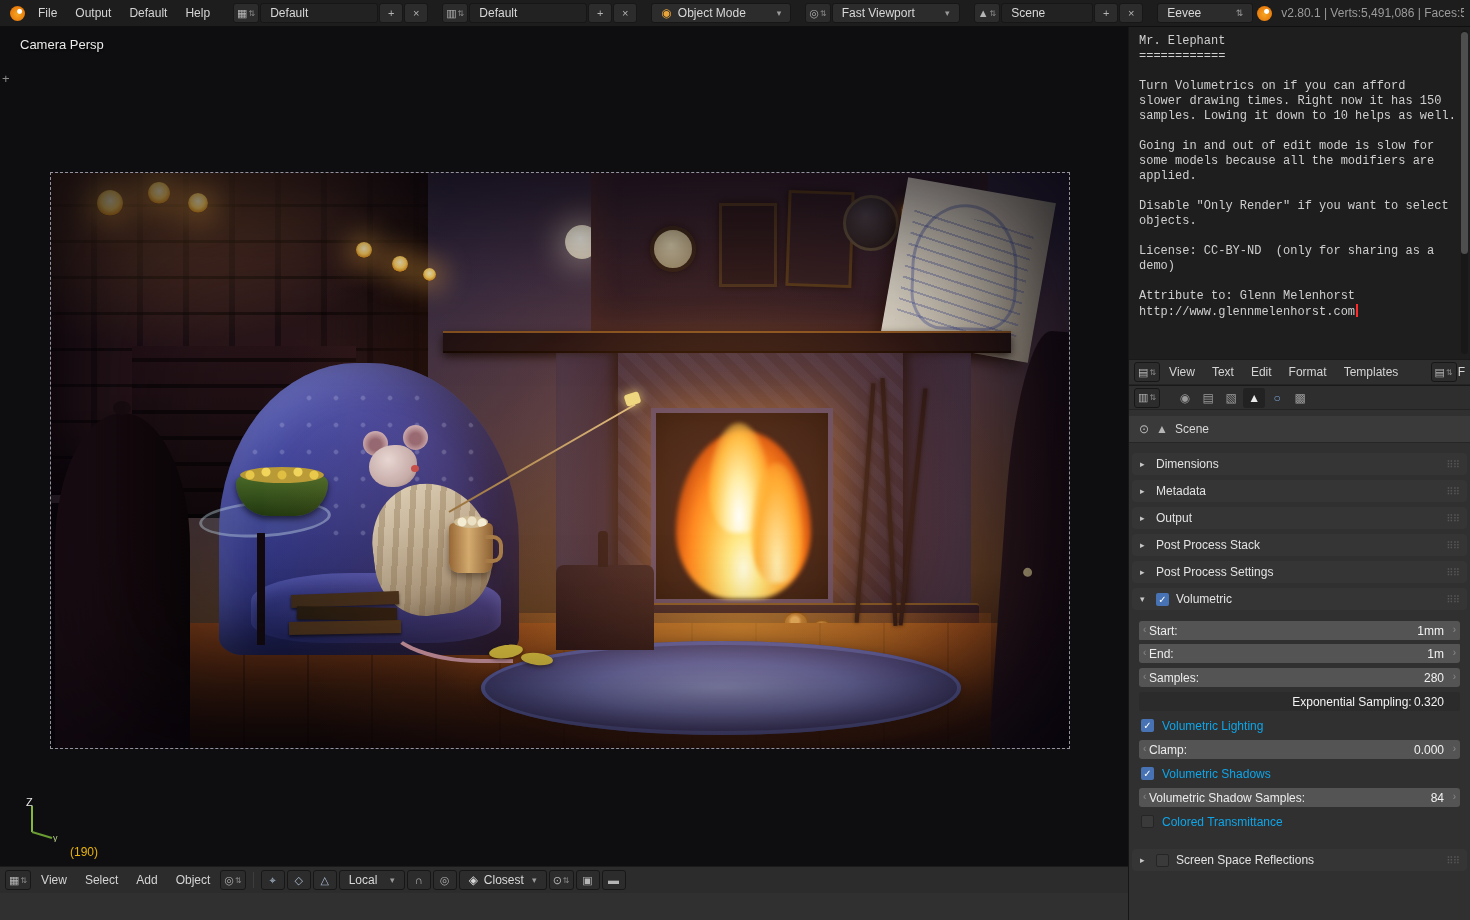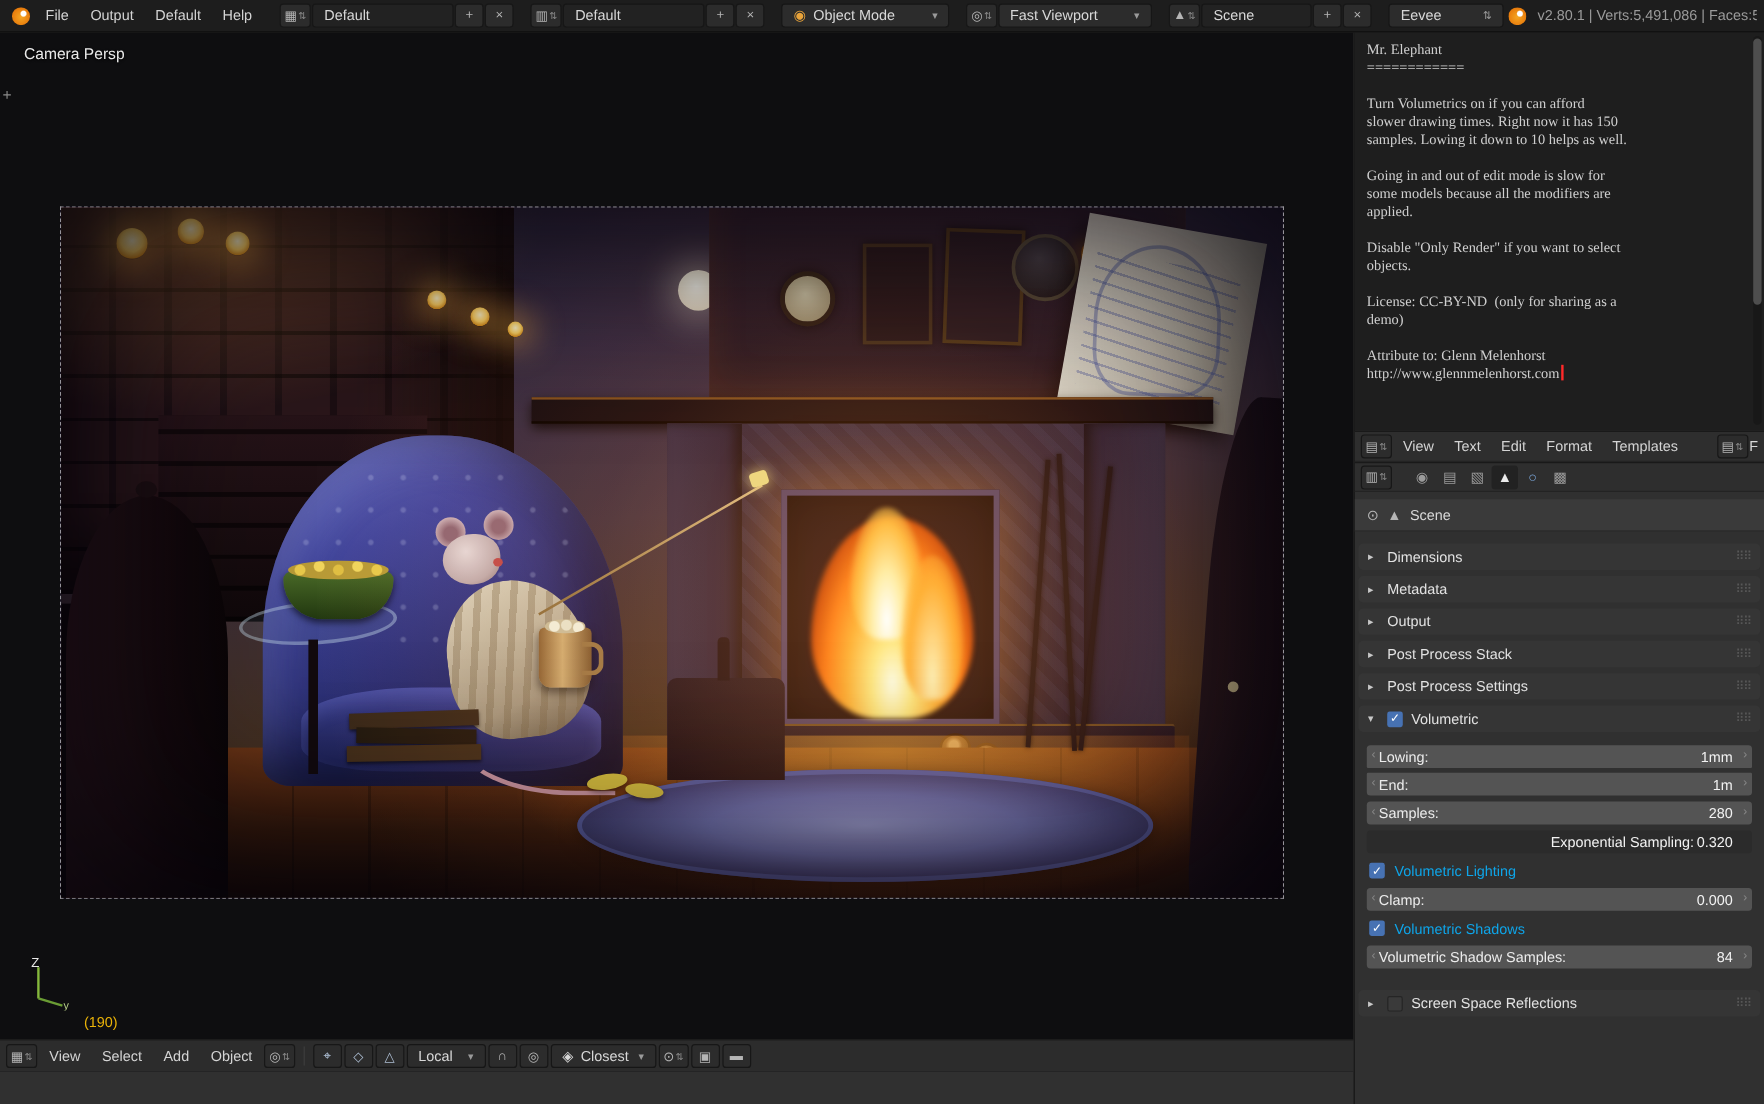--- a/index.html
+++ b/index.html
@@ -111,21 +111,21 @@
 
 
 .vp-footer{position:absolute;left:0;bottom:0;width:1128px;height:27px;background:#2c2c2c;border-top:1px solid #1b1b1b;display:flex;align-items:center;gap:2px;padding:0 5px;z-index:7;white-space:nowrap}
 .vp-footer .menu{height:27px;padding:0 8px}
 .sep{width:1px;height:16px;background:#3d3d3d;margin:0 5px}
 .ticon{color:#aebfd4}
 
 
 .right{position:absolute;left:1128px;top:27px;width:342px;height:893px;background:#303030;border-left:1px solid #161616}
 .texted{position:relative;width:100%;height:332px;background:#1e1e1e;overflow:hidden}
-.texted pre{font-family:Liberation Serif, serif;font-size:12px;line-height:15px;color:#cfcfcf;padding:7px 14px 0 10px;white-space:pre}
+.texted pre{font-family:Liberation Mono, monospace;font-size:12px;line-height:15px;color:#cfcfcf;padding:7px 14px 0 10px;white-space:pre}
 .cursor{display:inline-block;width:2px;height:13px;background:#ff2a2a;vertical-align:-2px;margin-left:1px}
 .tscroll{position:absolute;right:2px;top:3px;width:7px;height:324px;background:#181818;border-radius:4px}
 .tthumb{position:absolute;left:0;top:2px;width:7px;height:222px;background:#4e4e4e;border-radius:4px}
 .subheader{height:26px;background:#2e2e2e;border-top:1px solid #191919;border-bottom:1px solid #232323;display:flex;align-items:center;gap:1px;padding:0 5px;white-space:nowrap;overflow:hidden}
 .subheader .menu{height:26px;padding:0 8px}
 .tabicon{width:22px;height:20px;display:flex;align-items:center;justify-content:center;color:#9a9a9a;border-radius:3px;font-size:12px}
 .tabicon.active{background:#222;color:#eaeaea}
 .tabicon.world{color:#7aa5d8}
 .scene-row{height:27px;background:#3a3a3a;display:flex;align-items:center;gap:7px;padding:0 10px;border-bottom:1px solid #262626;margin-top:6px}
 .scene-row .gicon{color:#b5b5b5}
@@ -415,21 +415,21 @@
       <div class="panel">
         <span class="parrow">▾</span>
         <span class="cb on">✓</span>
         <span class="ptitle">Volumetric</span>
         <span class="grip">⠿⠿</span>
       </div>
 
       <div class="pbody">
         <div class="prow" style="margin-top:9px">
           <div class="nfield ngroup-top">
-            <span>Lowing:</span>
+            <span>Start:</span>
               <span class="fval">1mm</span>
           </div>
           <span class="fieldarrow l">‹</span>
           <span class="fieldarrow r">›</span>
         </div>
         <div class="prow" style="margin-top:4px">
           <div class="nfield ngroup-bot">
             <span>End:</span>
               <span class="fval">1m</span>
           </div>
@@ -468,20 +468,24 @@
           <span class="cblabel">Volumetric Shadows</span>
         </div>
         <div class="prow">
           <div class="nfield">
             <span>Volumetric Shadow Samples:</span>
               <span class="fval">84</span>
           </div>
           <span class="fieldarrow l">‹</span>
           <span class="fieldarrow r">›</span>
         </div>
+        <div class="cbrow">
+          <span class="cb off"></span>
+          <span class="cblabel">Colored Transmittance</span>
+        </div>
       </div>
 
       <div class="panel" style="margin-top:8px">
         <span class="parrow">▸</span>
         <span class="cb off"></span>
         <span class="ptitle">Screen Space Reflections</span>
         <span class="grip">⠿⠿</span>
       </div>
     </div>
   </aside>

